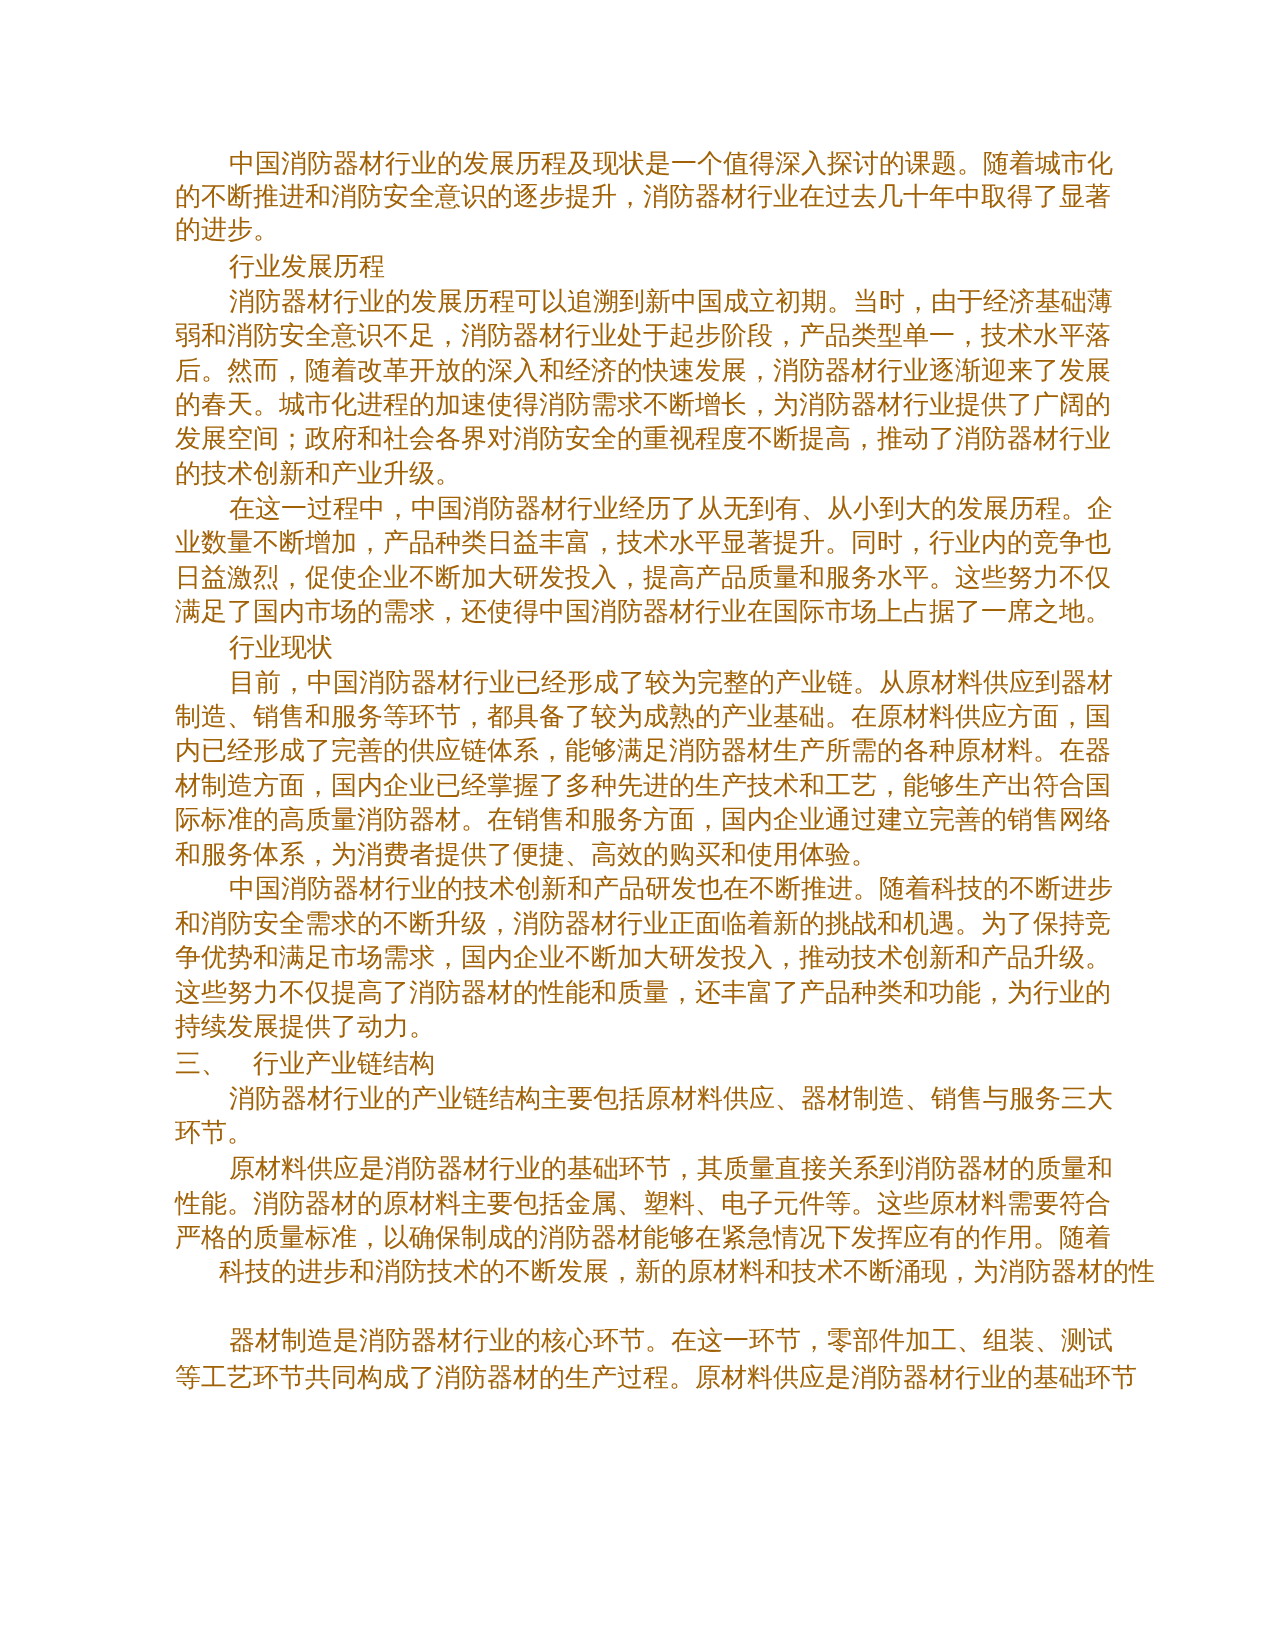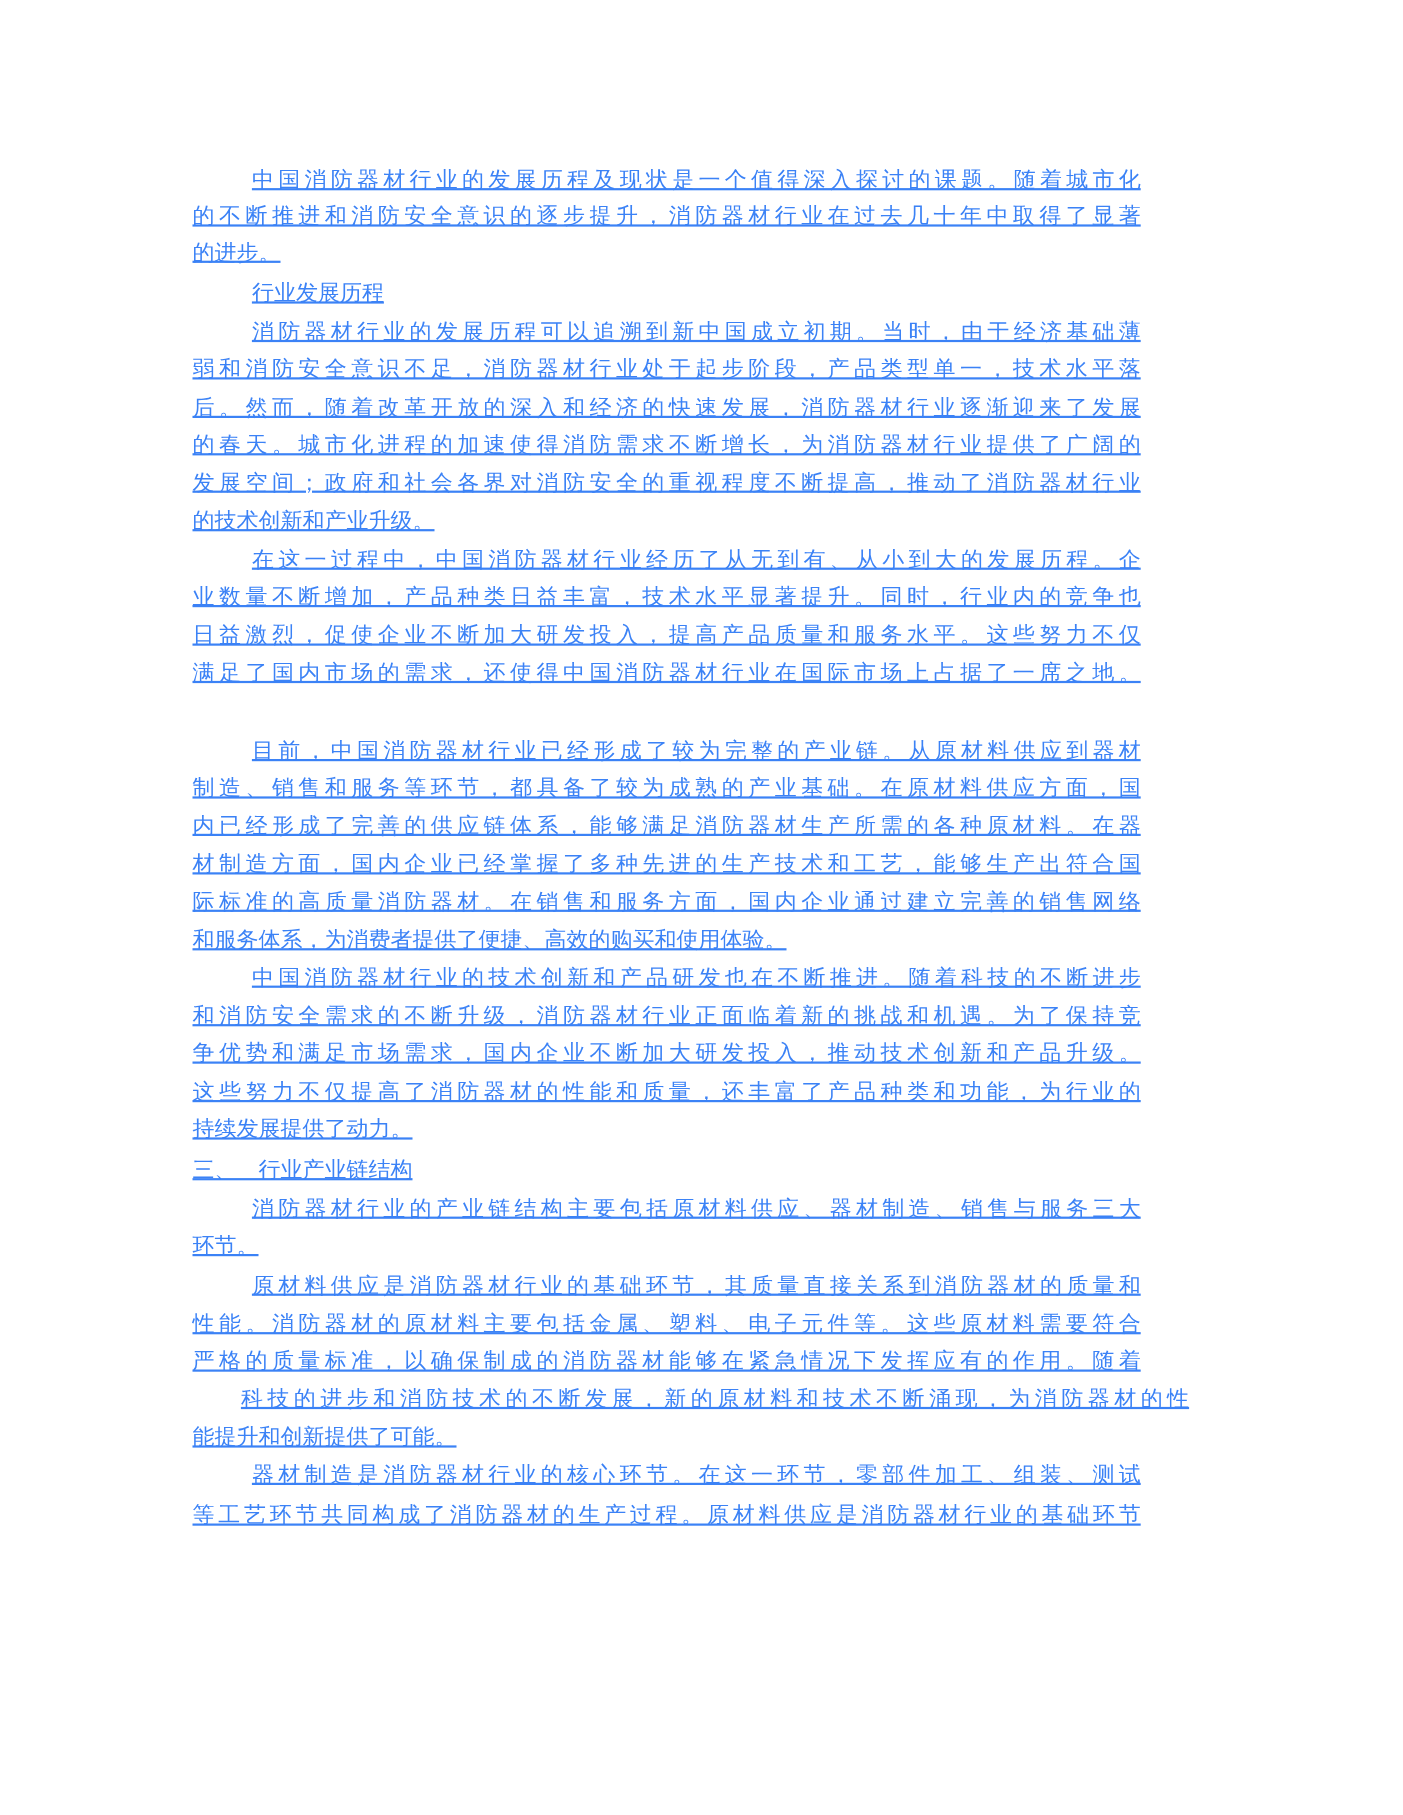--- a/index.html
+++ b/index.html
@@ -3,27 +3,26 @@
   <meta charset="utf-8">
   <style>
     html, body { margin: 0; padding: 0; background: #ffffff; }
     body { width: 1275px; height: 1650px; position: relative; overflow: hidden; }
     .page { position: absolute; left: 0; top: 0; width: 1275px; height: 1650px; background: #fff; }
     .line {
       position: absolute;
       left: 175px;
       width: 862px;
       font-family: "DejaVu Serif", "Liberation Serif", serif;
-      font-size: 20px;
+      font-size: 26px;
       line-height: 30px;
-      color: #3b82f6;
+      color: #a16207;
       white-space: nowrap;
       text-align: justify;
       text-align-last: justify;
-      text-decoration: underline;
     }
     .line.indent { left: 229px; width: 808px; }
     .line.last { text-align-last: left; }
     .line.heading { text-align-last: left; }
   </style>
 </head>
 <body>
 
 <div class="page">
 
@@ -38,20 +37,21 @@
   <div class="line" style="top: 355px;">后。然而，随着改革开放的深入和经济的快速发展，消防器材行业逐渐迎来了发展</div>
   <div class="line" style="top: 389px;">的春天。城市化进程的加速使得消防需求不断增长，为消防器材行业提供了广阔的</div>
   <div class="line" style="top: 423px;">发展空间；政府和社会各界对消防安全的重视程度不断提高，推动了消防器材行业</div>
   <div class="line last" style="top: 458px;">的技术创新和产业升级。</div>
 
   <div class="line indent" style="top: 493px;">在这一过程中，中国消防器材行业经历了从无到有、从小到大的发展历程。企</div>
   <div class="line" style="top: 527px;">业数量不断增加，产品种类日益丰富，技术水平显著提升。同时，行业内的竞争也</div>
   <div class="line" style="top: 562px;">日益激烈，促使企业不断加大研发投入，提高产品质量和服务水平。这些努力不仅</div>
   <div class="line" style="top: 596px;">满足了国内市场的需求，还使得中国消防器材行业在国际市场上占据了一席之地。</div>
 
+  <div class="line indent heading" style="top: 632px;">行业现状</div>
 
   <div class="line indent" style="top: 667px;">目前，中国消防器材行业已经形成了较为完整的产业链。从原材料供应到器材</div>
   <div class="line" style="top: 701px;">制造、销售和服务等环节，都具备了较为成熟的产业基础。在原材料供应方面，国</div>
   <div class="line" style="top: 735px;">内已经形成了完善的供应链体系，能够满足消防器材生产所需的各种原材料。在器</div>
   <div class="line" style="top: 770px;">材制造方面，国内企业已经掌握了多种先进的生产技术和工艺，能够生产出符合国</div>
   <div class="line" style="top: 804px;">际标准的高质量消防器材。在销售和服务方面，国内企业通过建立完善的销售网络</div>
   <div class="line indent" style="top: 873px;">中国消防器材行业的技术创新和产品研发也在不断推进。随着科技的不断进步</div>
 
   <div class="line last" style="top: 839px;">和服务体系，为消费者提供了便捷、高效的购买和使用体验。</div>
   <div class="line" style="top: 908px;">和消防安全需求的不断升级，消防器材行业正面临着新的挑战和机遇。为了保持竞</div>
@@ -61,17 +61,16 @@
 
   <div class="line heading" style="top: 1048px;">三、　行业产业链结构</div>
 
   <div class="line indent" style="top: 1083px;">消防器材行业的产业链结构主要包括原材料供应、器材制造、销售与服务三大</div>
   <div class="line last" style="top: 1117px;">环节。</div>
 
   <div class="line indent" style="top: 1153px;">原材料供应是消防器材行业的基础环节，其质量直接关系到消防器材的质量和</div>
   <div class="line" style="top: 1188px;">性能。消防器材的原材料主要包括金属、塑料、电子元件等。这些原材料需要符合</div>
   <div class="line" style="top: 1222px;">严格的质量标准，以确保制成的消防器材能够在紧急情况下发挥应有的作用。随着</div>
   <div class="line" style="top: 1256px; margin-left: 44px;">科技的进步和消防技术的不断发展，新的原材料和技术不断涌现，为消防器材的性</div>
-  <div class="line last" style="top: 1291px;">能提升和创新提供了可能。</div>
 
   <div class="line indent" style="top: 1325px;">器材制造是消防器材行业的核心环节。在这一环节，零部件加工、组装、测试</div>
   <div class="line" style="top: 1362px;">等工艺环节共同构成了消防器材的生产过程。原材料供应是消防器材行业的基础环节</div>
 </div>
 
 </body></html>

